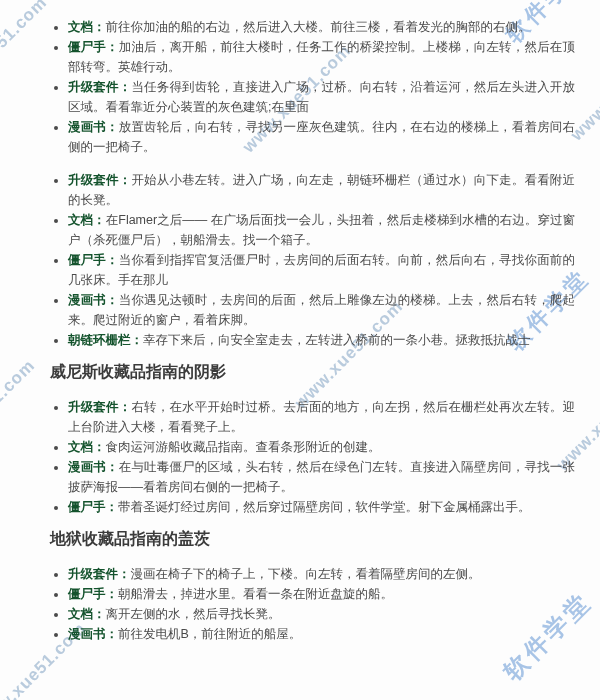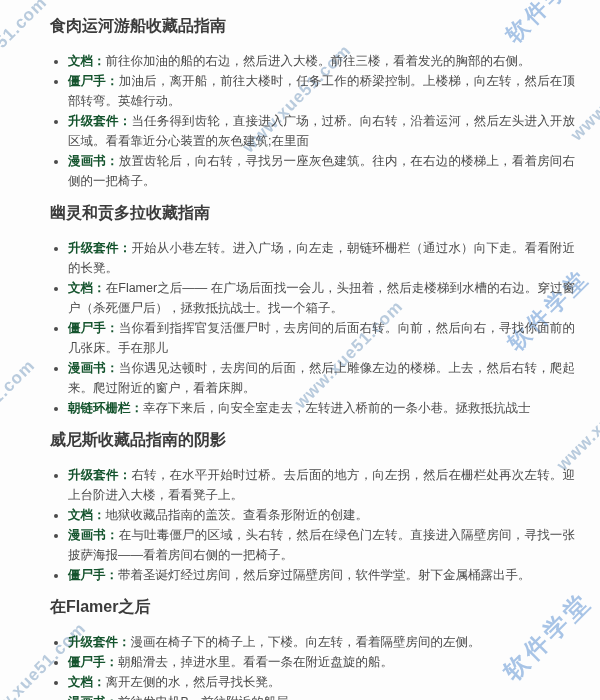--- a/index.html
+++ b/index.html
@@ -82,46 +82,44 @@
     <div class="wm wm-latin wm-l5">www.xue51.com</div>
     <div class="wm wm-latin wm-l6">www.xue51.com</div>
     <div class="wm wm-latin wm-l7">www.xue51.com</div>
     <div class="wm wm-cjk wm-c1">软件学堂</div>
     <div class="wm wm-cjk wm-c2">软件学堂</div>
     <div class="wm wm-cjk wm-c3">软件学堂</div>
   </div>
 
   <div class="content">
 
-    <h2 class="section-title">食肉运河游船收藏品指南</h2>
     <ul class="guide-list">
       <li><b>文档：</b><span>前往你加油的船的右边，然后进入大楼。前往三楼，看着发光的胸部的右侧。</span></li>
       <li><b>僵尸手：</b><span>加油后，离开船，前往大楼时，任务工作的桥梁控制。上楼梯，向左转，然后在顶部转弯。英雄行动。</span></li>
       <li><b>升级套件：</b><span>当任务得到齿轮，直接进入广场，过桥。向右转，沿着运河，然后左头进入开放区域。看看靠近分心装置的灰色建筑;在里面</span></li>
       <li><b>漫画书：</b><span>放置齿轮后，向右转，寻找另一座灰色建筑。往内，在右边的楼梯上，看着房间右侧的一把椅子。</span></li>
     </ul>
 
-    <h2 class="section-title">幽灵和贡多拉收藏指南</h2>
     <ul class="guide-list">
       <li><b>升级套件：</b><span>开始从小巷左转。进入广场，向左走，朝链环栅栏（通过水）向下走。看看附近的长凳。</span></li>
-      <li><b>文档：</b><span>在Flamer之后—— 在广场后面找一会儿，头扭着，然后走楼梯到水槽的右边。穿过窗户（杀死僵尸后），拯救抵抗战士。找一个箱子。</span></li>
+      <li><b>文档：</b><span>在Flamer之后—— 在广场后面找一会儿，头扭着，然后走楼梯到水槽的右边。穿过窗户（杀死僵尸后），朝船滑去。找一个箱子。</span></li>
       <li><b>僵尸手：</b><span>当你看到指挥官复活僵尸时，去房间的后面右转。向前，然后向右，寻找你面前的几张床。手在那儿</span></li>
       <li><b>漫画书：</b><span>当你遇见达顿时，去房间的后面，然后上雕像左边的楼梯。上去，然后右转，爬起来。爬过附近的窗户，看着床脚。</span></li>
       <li><b>朝链环栅栏：</b><span>幸存下来后，向安全室走去，左转进入桥前的一条小巷。拯救抵抗战士</span></li>
     </ul>
 
     <h2 class="section-title">威尼斯收藏品指南的阴影</h2>
     <ul class="guide-list">
       <li><b>升级套件：</b><span>右转，在水平开始时过桥。去后面的地方，向左拐，然后在栅栏处再次左转。迎上台阶进入大楼，看看凳子上。</span></li>
-      <li><b>文档：</b><span>地狱收藏品指南的盖茨。查看条形附近的创建。</span></li>
+      <li><b>文档：</b><span>食肉运河游船收藏品指南。查看条形附近的创建。</span></li>
       <li><b>漫画书：</b><span>在与吐毒僵尸的区域，头右转，然后在绿色门左转。直接进入隔壁房间，寻找一张披萨海报——看着房间右侧的一把椅子。</span></li>
       <li><b>僵尸手：</b><span>带着圣诞灯经过房间，然后穿过隔壁房间，软件学堂。射下金属桶露出手。</span></li>
     </ul>
 
-    <h2 class="section-title">在Flamer之后</h2>
+    <h2 class="section-title">地狱收藏品指南的盖茨</h2>
     <ul class="guide-list">
       <li><b>升级套件：</b><span>漫画在椅子下的椅子上，下楼。向左转，看着隔壁房间的左侧。</span></li>
       <li><b>僵尸手：</b><span>朝船滑去，掉进水里。看看一条在附近盘旋的船。</span></li>
       <li><b>文档：</b><span>离开左侧的水，然后寻找长凳。</span></li>
       <li><b>漫画书：</b><span>前往发电机B，前往附近的船屋。</span></li>
     </ul>
 
   </div>
 </div>
 

